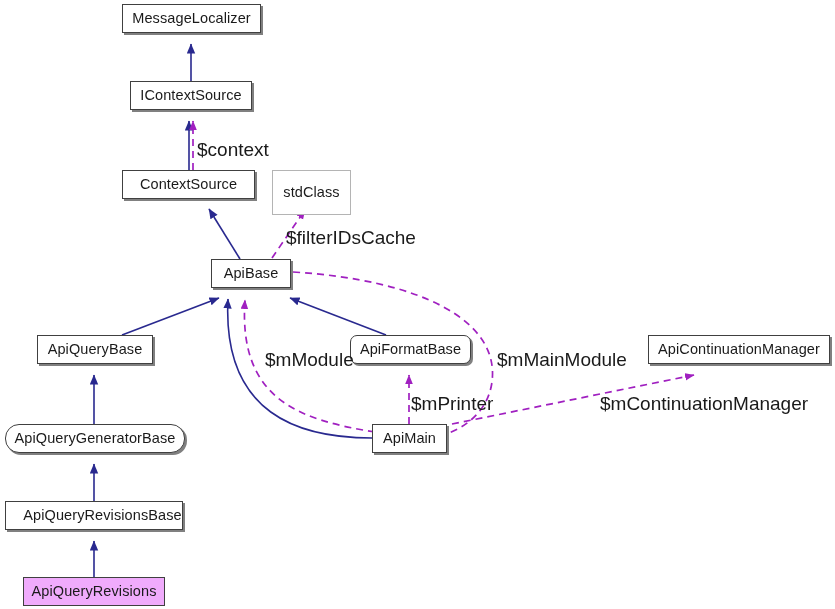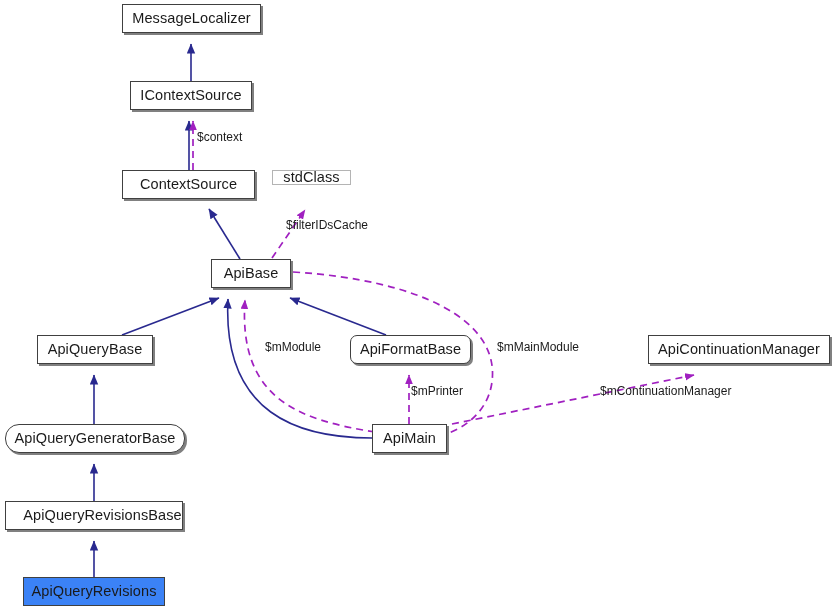--- a/index.html
+++ b/index.html
@@ -39,30 +39,31 @@
   }
   .uml-node.shadowed {
     box-shadow: 2px 2px 0 0 #808080;
     text-align: right;
   }
   .uml-node.faint {
     border: 1px solid #b4b4b4;
     box-shadow: none;
   }
   .uml-node.highlight {
-    background: #3b82f6;
+    background: #f0abfc;
     border: 1px solid #404040;
   }
   .edge-label {
     position: absolute;
-    font-size: 12px;
+    font-size: 19px;
     color: #1a1a1a;
     white-space: nowrap;
     line-height: 1;
     background: transparent;
+    margin-top: 9px;
   }
 </style>
 </head>
 <body>
 
 <div id="diagram-root">
 
   <svg id="edge-layer" viewBox="0 0 835 609" width="835" height="609" xmlns="http://www.w3.org/2000/svg">
     <defs>
       <marker id="arrow-inherit" markerWidth="11" markerHeight="11" refX="9.5" refY="4.2" orient="auto" markerUnits="userSpaceOnUse">
@@ -154,21 +155,21 @@
   </div>
 
   <div class="uml-node shadowed" style="left:130px; top:81px; width:122px; height:29px;">
     <span>IContextSource</span>
   </div>
 
   <div class="uml-node shadowed" style="left:122px; top:170px; width:133px; height:29px;">
     <span>ContextSource</span>
   </div>
 
-  <div class="uml-node faint" style="left:272px; top:170px; width:79px; height:15px;">
+  <div class="uml-node faint" style="left:272px; top:170px; width:79px; height:45px;">
     <span>stdClass</span>
   </div>
 
   <div class="uml-node shadowed" style="left:211px; top:259px; width:80px; height:29px;">
     <span>ApiBase</span>
   </div>
 
   <div class="uml-node shadowed" style="left:37px; top:335px; width:116px; height:29px;">
     <span>ApiQueryBase</span>
   </div>

